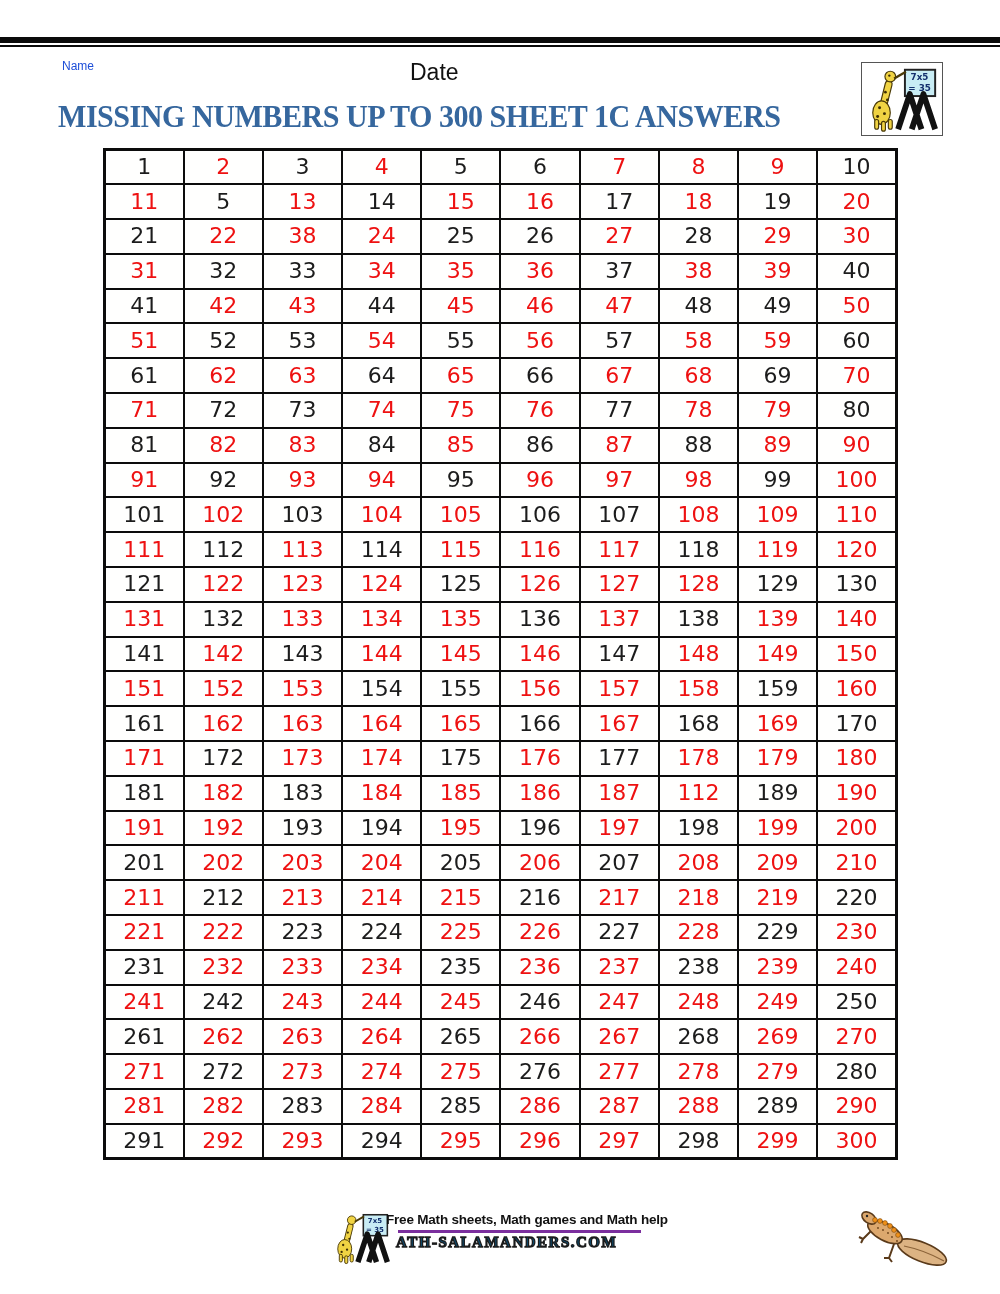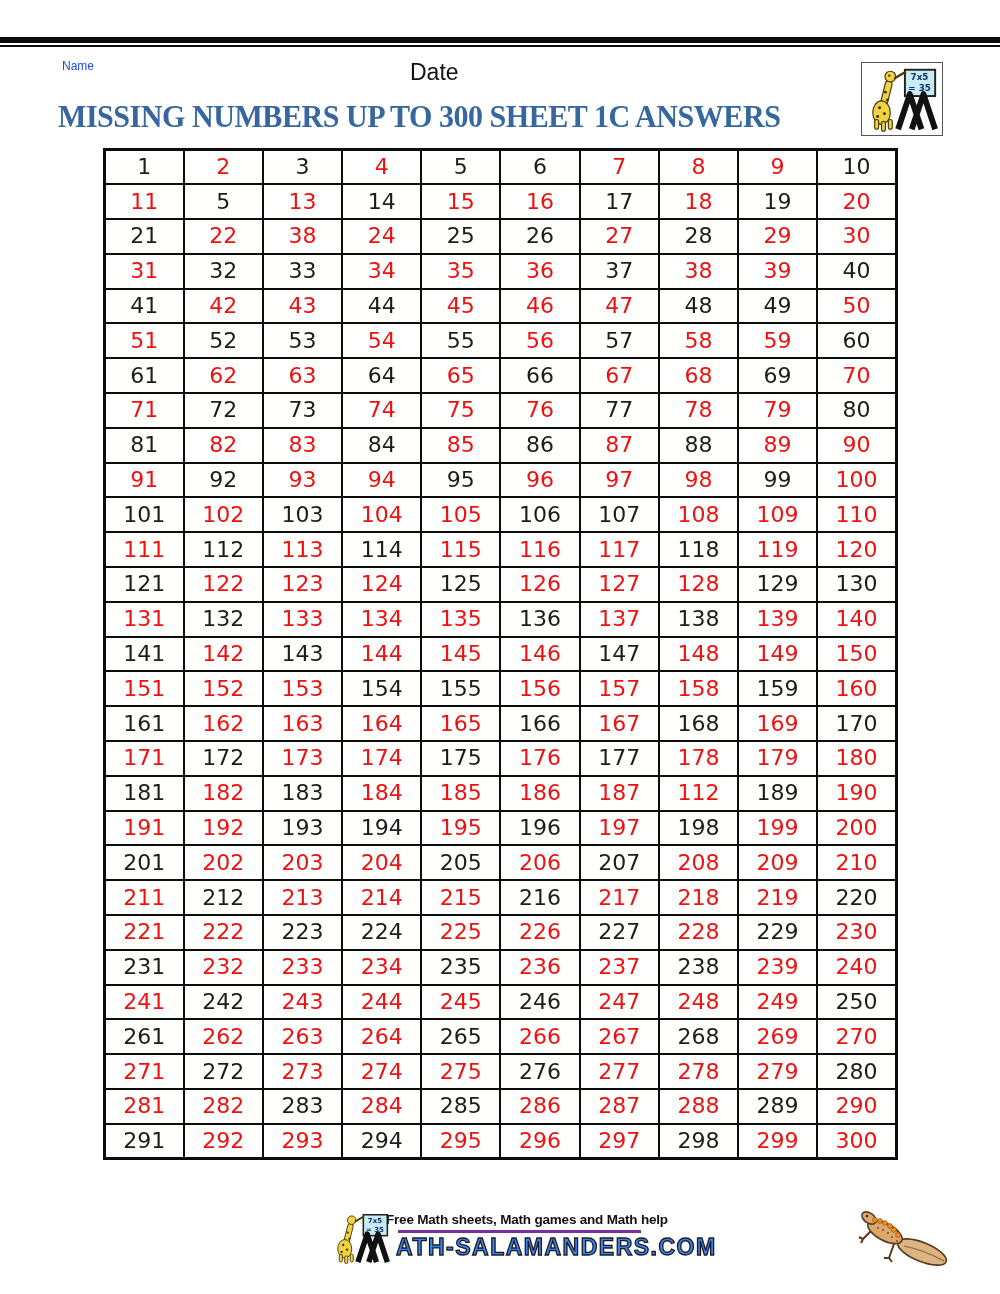--- a/index.html
+++ b/index.html
@@ -61,23 +61,23 @@
   
   .footer { position: absolute; left: 330px; top: 1209px; display: flex; align-items: flex-start; }
   .footer-logo { width: 62px; height: 58px; flex: 0 0 auto; }
   .footer-text { margin-left: -6px; padding-top: 3px; }
   .footer-tagline {
     font-size: 13.5px; font-weight: bold; color: #111;
     letter-spacing: -0.2px; white-space: nowrap;
   }
   .footer-rule { height: 3px; background: var(--purple); width: 243px; margin: 3px 0 1px 12px; }
   .footer-site {
-    font-family: Liberation Sans, sans-serif;
-    font-size: 23px; font-weight: bold; letter-spacing: 1.5px;
-    color: #3b82f6; -webkit-text-stroke: 1.3px #1b1b1b;
+    font-family: Liberation Serif, serif;
+    font-size: 15px; font-weight: bold; letter-spacing: 1.5px;
+    color: #0c4a6e; -webkit-text-stroke: 1.3px #1b1b1b;
     padding-left: 10px; white-space: nowrap;
   }
 
   .gecko { position: absolute; left: 856px; top: 1208px; width: 100px; height: 64px; }
 </style>
 </head>
 <body>
 
 <div class="topbar-thick"></div>
 <div class="topbar-thin"></div>

